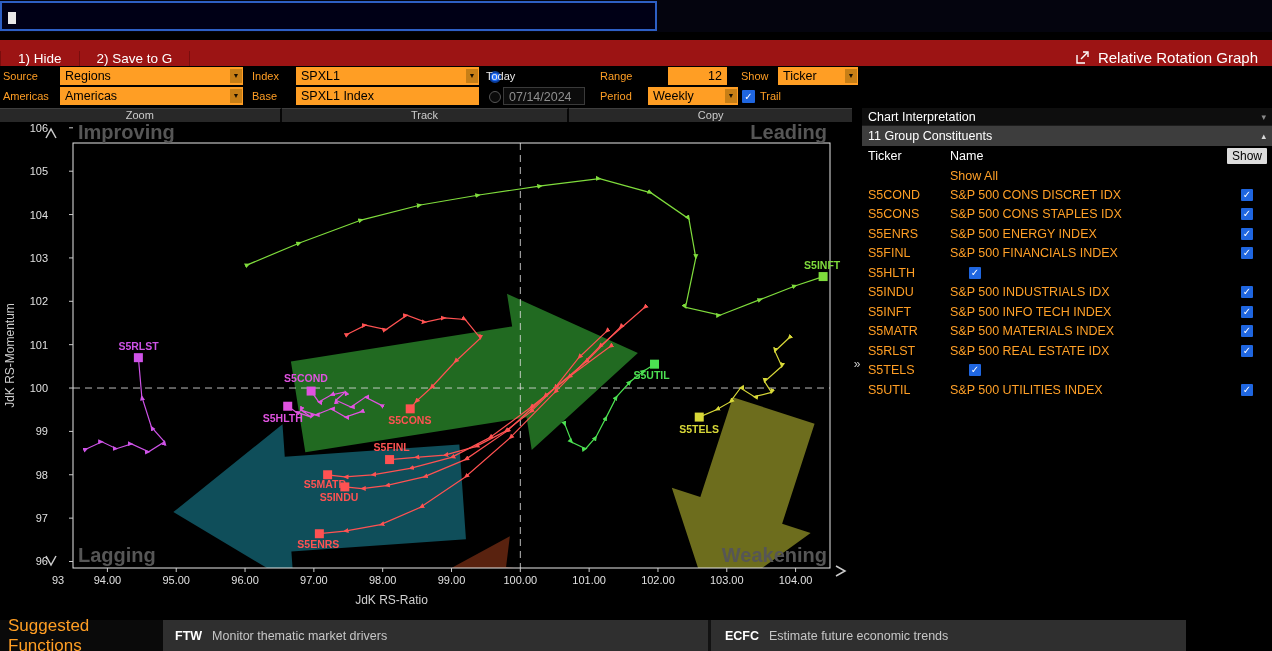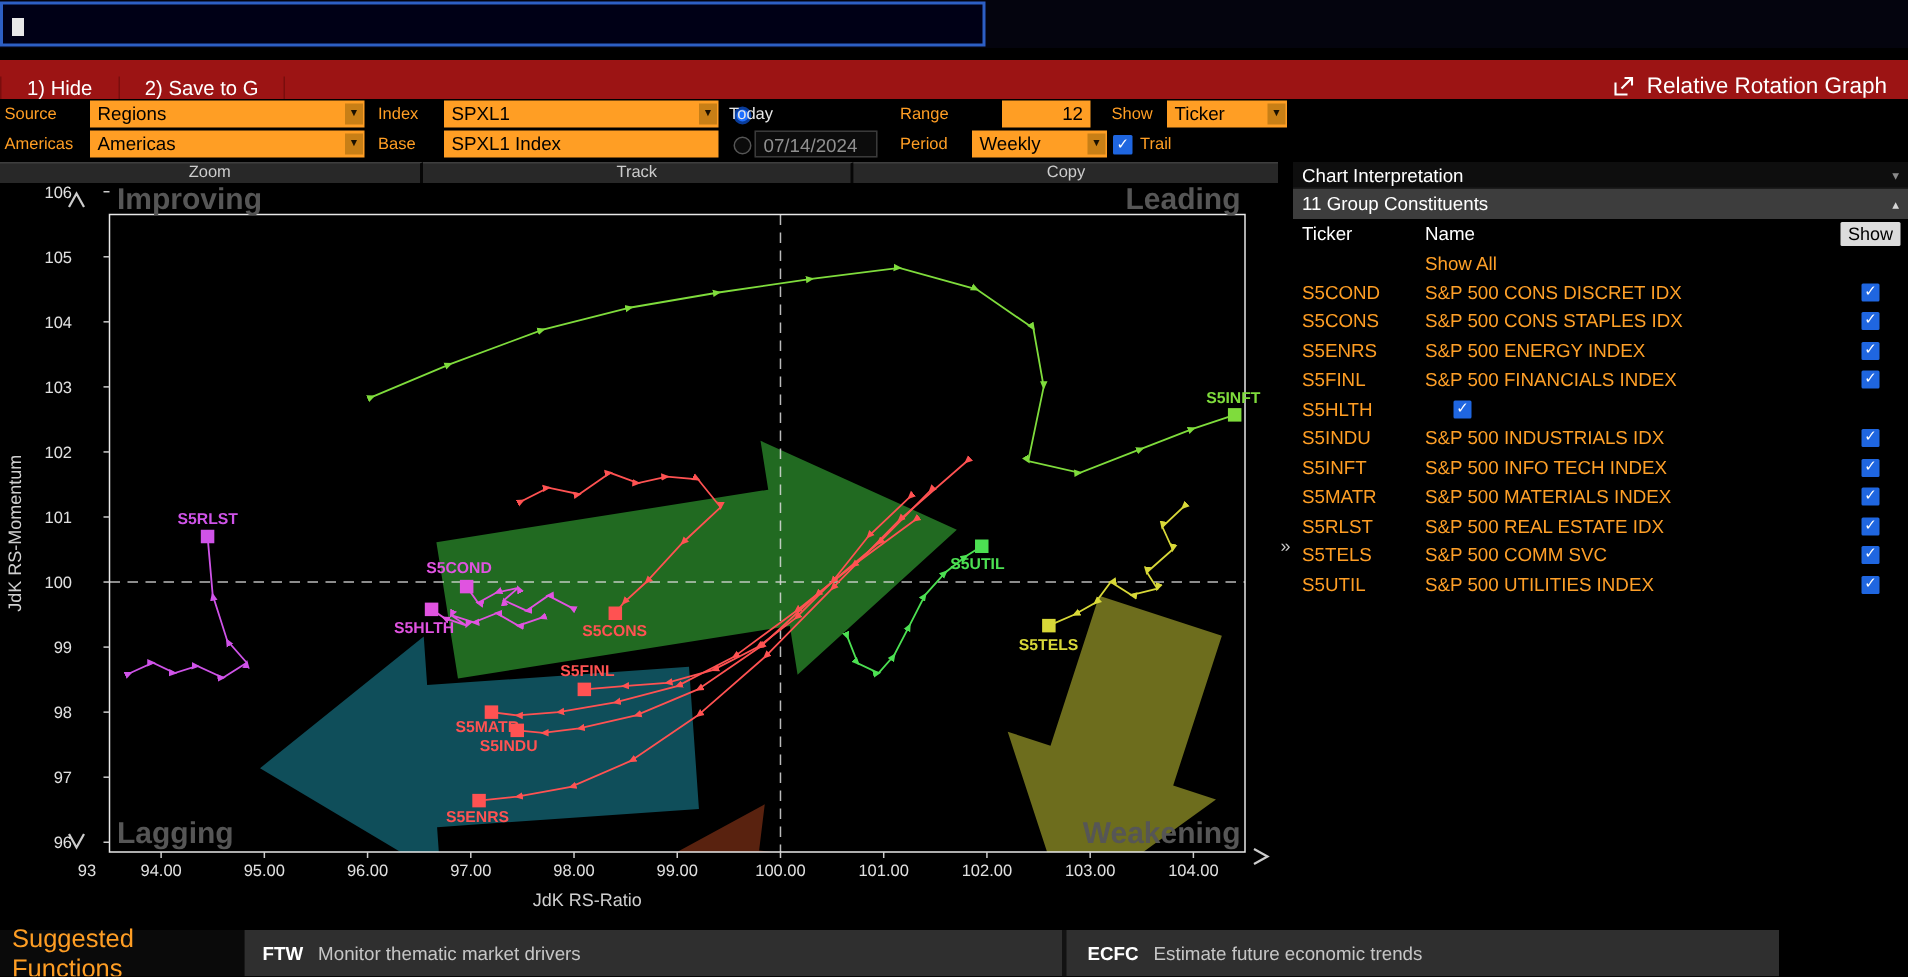--- a/index.html
+++ b/index.html
@@ -382,21 +382,20 @@
         </div>
         <div class="prow">
           <span class="col-t">S5RLST</span>
           <span class="col-n">S&amp;P 500 REAL ESTATE IDX</span>
           <span class="col-s">
             <span class="cb">✓</span>
           </span>
         </div>
         <div class="prow">
           <span class="col-t">S5TELS</span>
-          <span class="col-n">S&amp;P 500 COMM SVC</span>
           <span class="col-s">
             <span class="cb">✓</span>
           </span>
         </div>
         <div class="prow">
           <span class="col-t">S5UTIL</span>
           <span class="col-n">S&amp;P 500 UTILITIES INDEX</span>
           <span class="col-s">
             <span class="cb">✓</span>
           </span>

